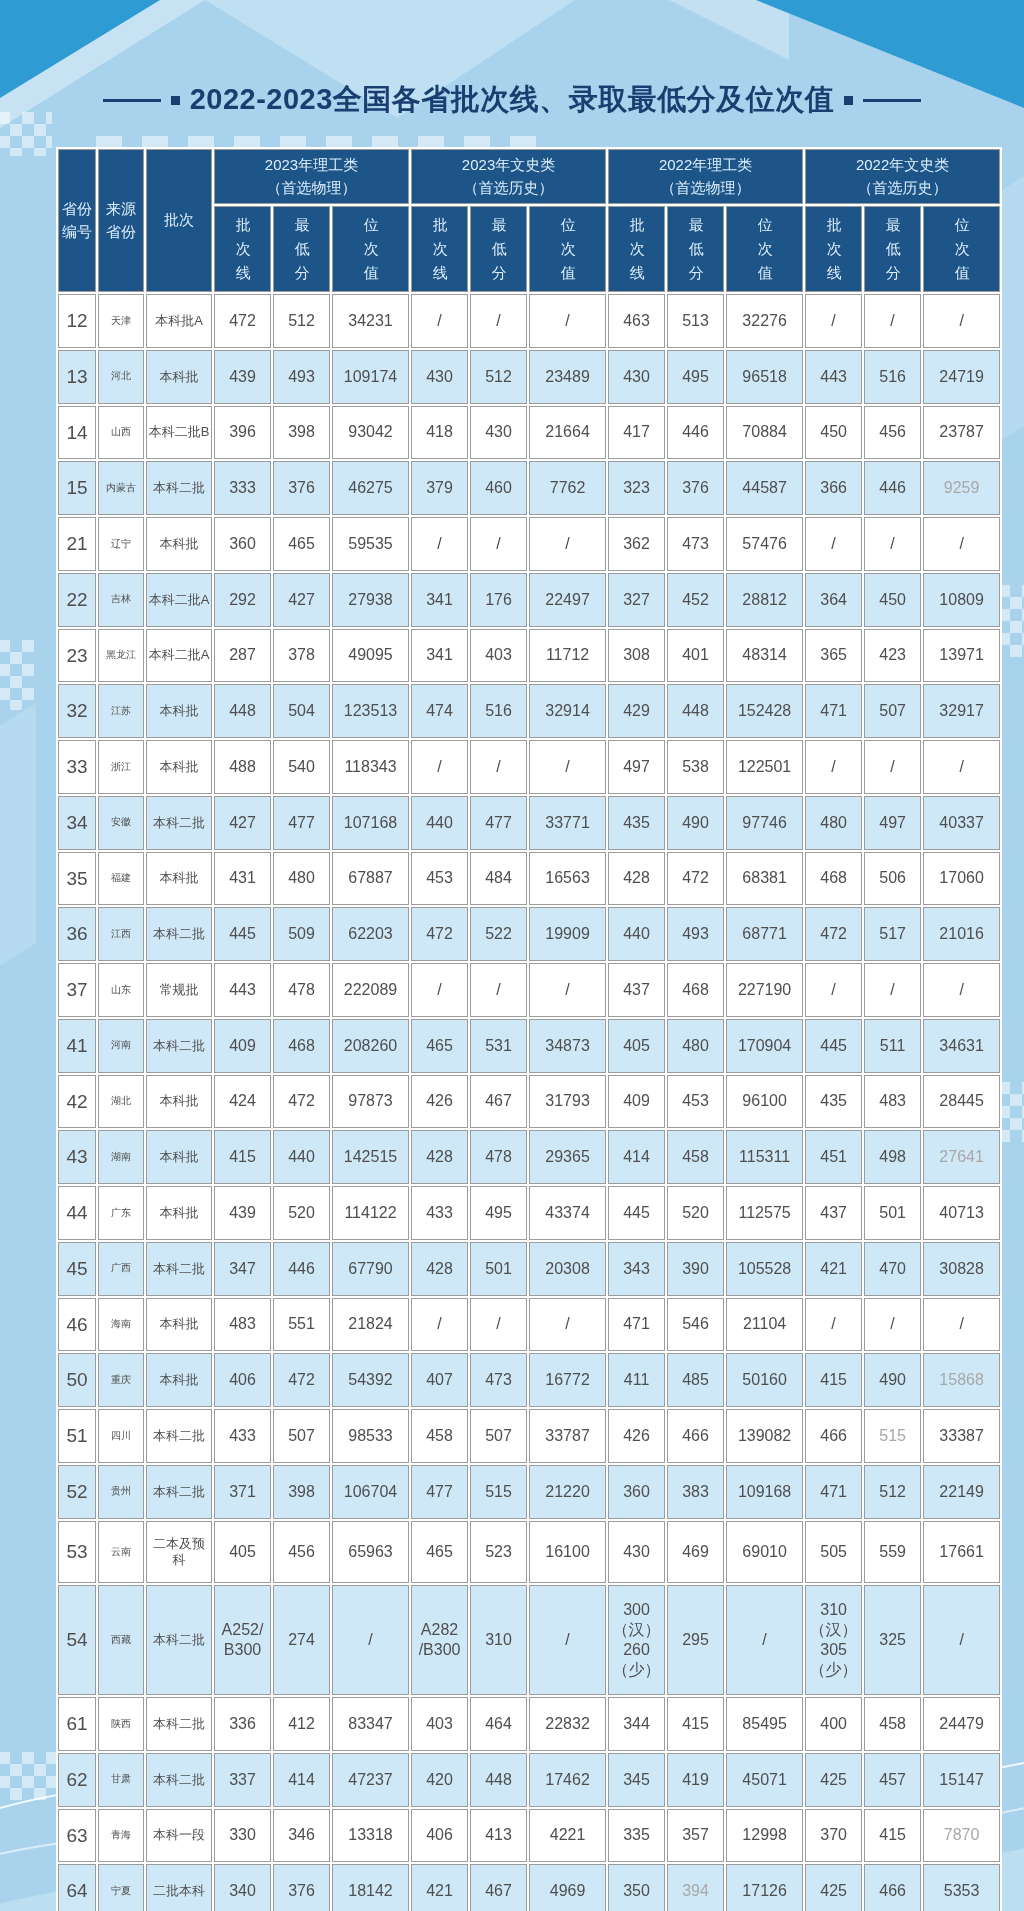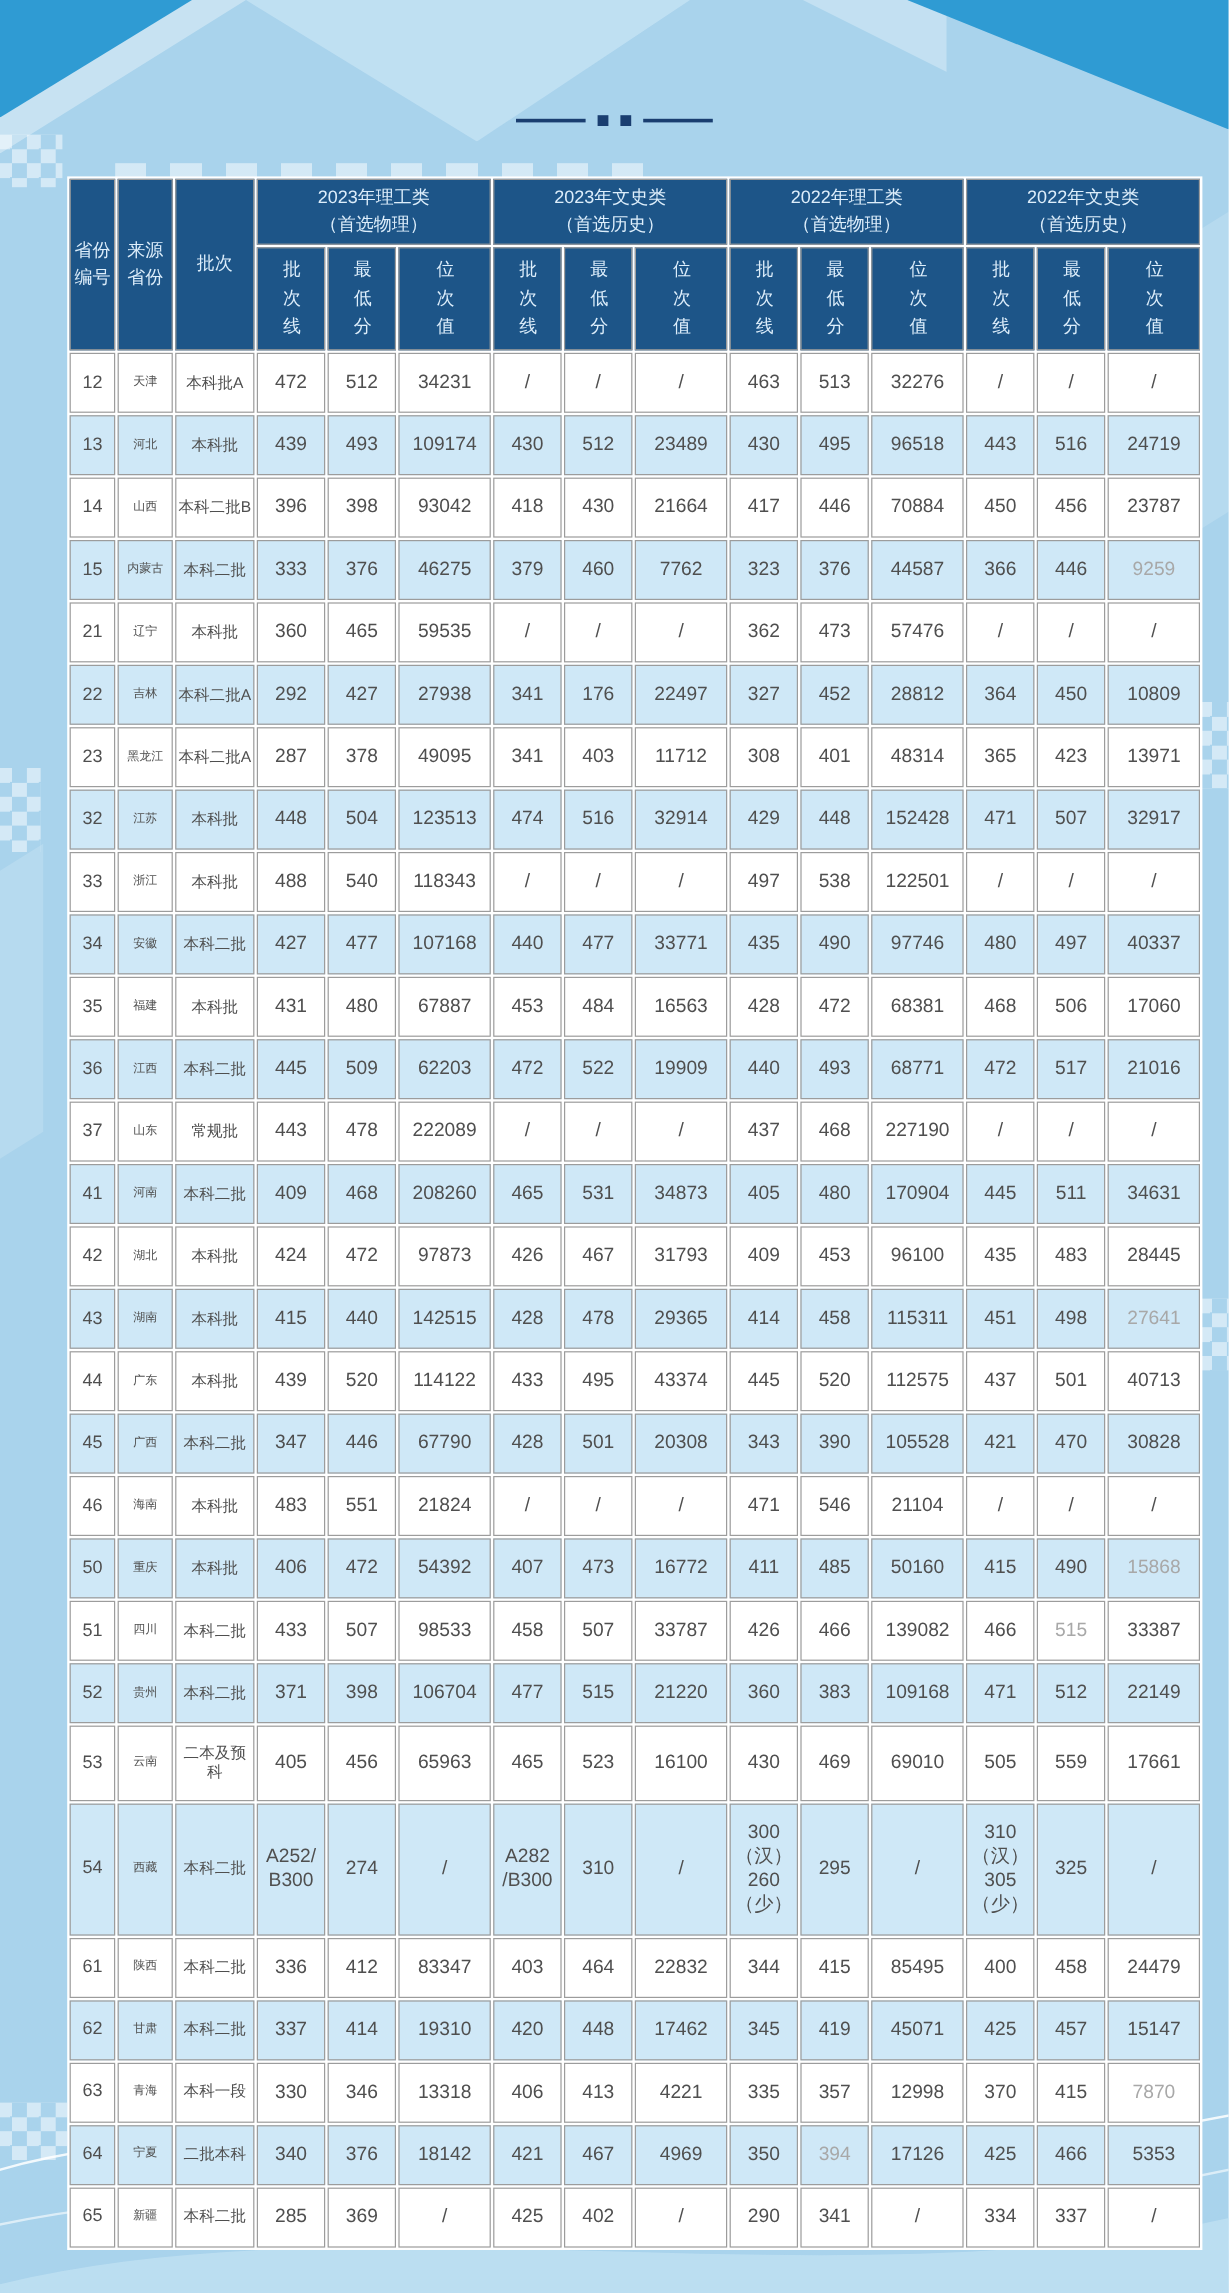--- a/index.html
+++ b/index.html
@@ -68,21 +68,21 @@
   .vtext{
     width:1.1em;margin:0 auto;word-break:break-all;line-height:1.6;font-size:15px;text-align:right;
   }
   tbody td{
     background:#fff;color:var(--text);font-size:16px;padding:14px 2px;
     white-space:pre-line;line-height:1.25;
   }
   tbody tr:nth-child(even) td{background:var(--row_alt);}
   td.batch{font-size:13px;word-break:break-all;padding:14px 1px;}
   td.prov{font-size:10px;padding:14px 0;}
-  td.code{font-size:15px;}
+  td.code{font-size:19px;}
   td.muted{color:var(--muted);}
 </style>
 </head>
 <body>
 
 <div class="page">
 
   <div class="decor tl-light"></div>
   <div class="decor tl-blue"></div>
   <div class="decor chevron"></div>
@@ -100,20 +100,21 @@
 
   <svg class="waves" width="1024" height="220" viewBox="0 0 1024 220">
     <path d="M-10,120 C250,40 520,175 1034,70" stroke="rgba(255,255,255,0.85)" stroke-width="2" fill="none"></path>
     <path d="M-10,165 C300,95 650,200 1034,115" stroke="rgba(255,255,255,0.6)" stroke-width="2" fill="none"></path>
     <path d="M-10,215 C300,135 700,235 1034,155 L1034,220 L-10,220 Z" fill="rgba(195,226,243,0.7)"></path>
   </svg>
 
   <div class="title-row">
     <span class="tline"></span>
     <span class="tsq"></span>
+    <h1 class="page-title">2022-2023全国各省批次线、录取最低分及位次值</h1>
     <span class="tsq"></span>
     <span class="tline"></span>
   </div>
 
   <div class="tablewrap">
     <table>
       <colgroup>
         <col style="width:38px">
           <col style="width:46px">
           <col style="width:66px">
@@ -616,21 +617,21 @@
             <td class="val">400</td>
             <td class="val">458</td>
             <td class="val">24479</td>
           </tr>
           <tr>
             <td class="code">62</td>
             <td class="prov">甘肃</td>
             <td class="batch">本科二批</td>
             <td class="val">337</td>
             <td class="val">414</td>
-            <td class="val">19310</td>
+            <td class="val">47237</td>
             <td class="val">420</td>
             <td class="val">448</td>
             <td class="val">17462</td>
             <td class="val">345</td>
             <td class="val">419</td>
             <td class="val">45071</td>
             <td class="val">425</td>
             <td class="val">457</td>
             <td class="val">15147</td>
           </tr>

